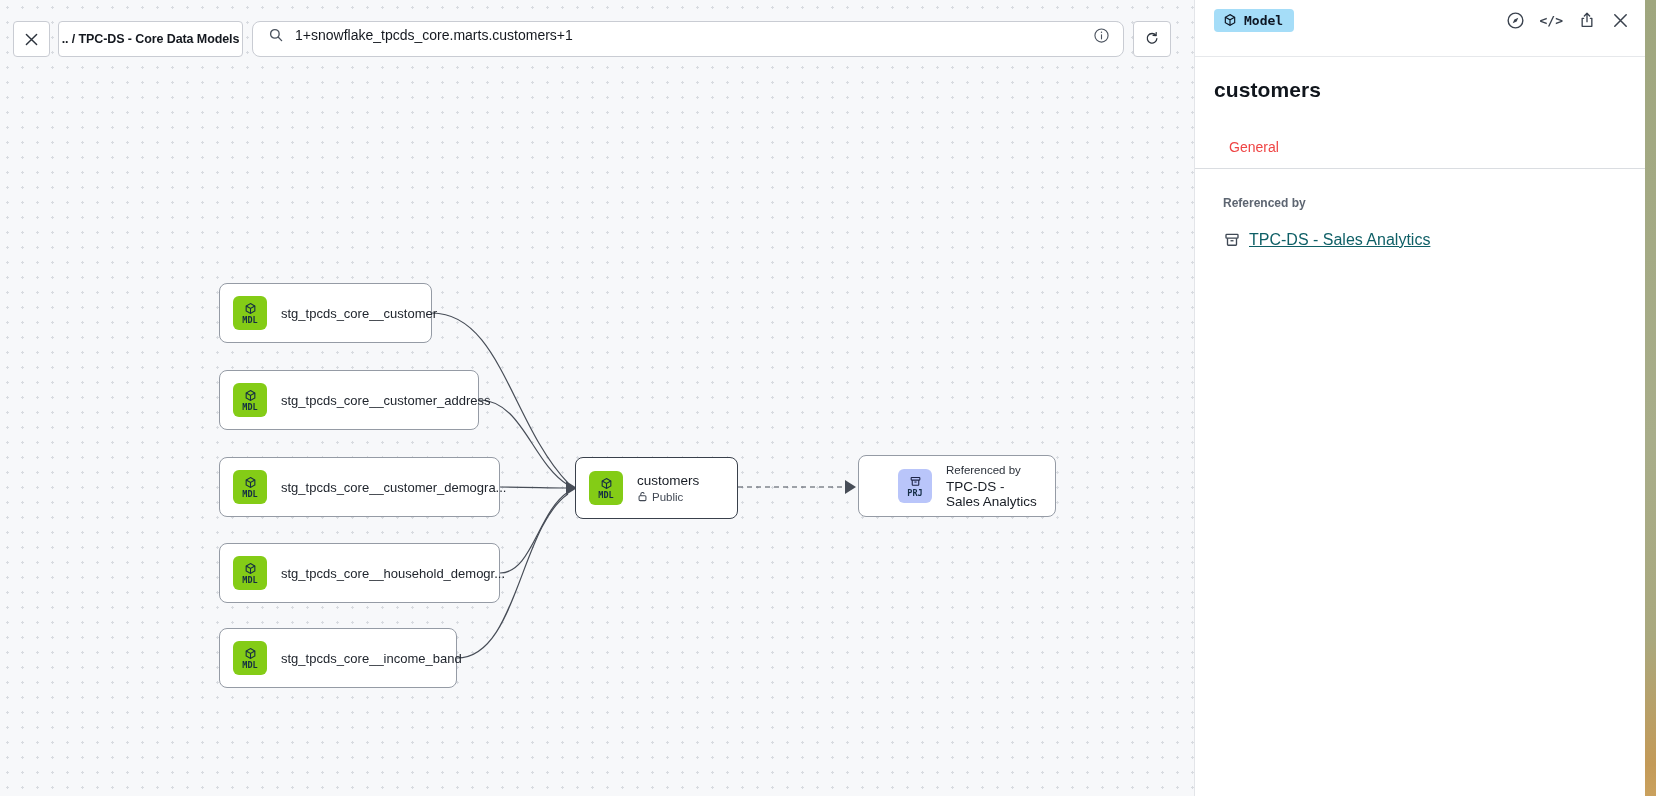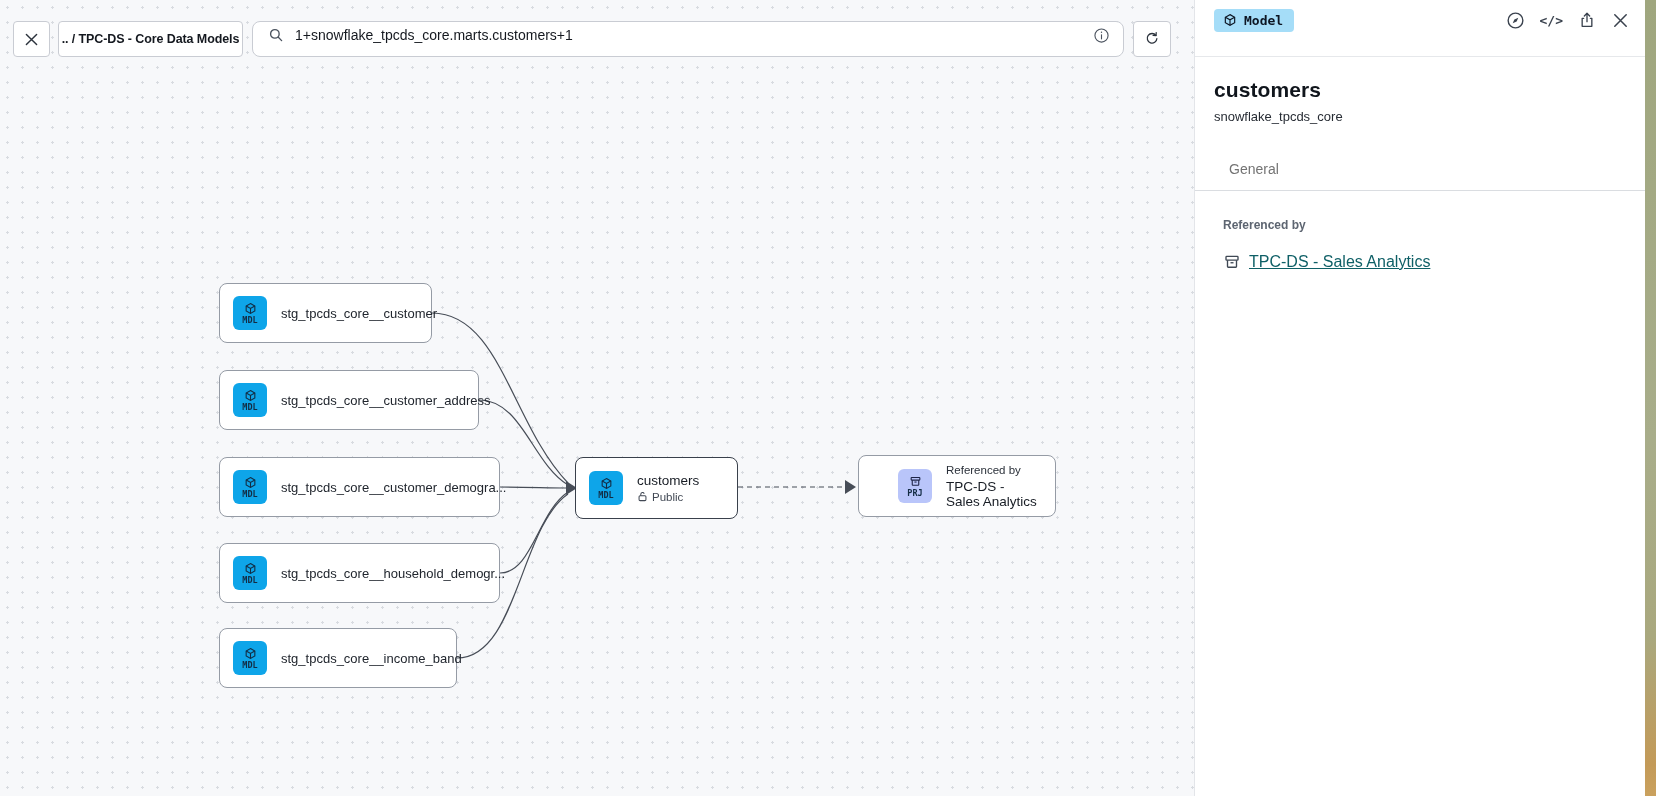--- a/index.html
+++ b/index.html
@@ -43,21 +43,21 @@
     position:absolute; background:#fff; border:1px solid #959ba5; border-radius:8px;
     display:flex; align-items:center; padding:0 14px 0 13px; gap:14px; cursor:pointer;
     height:60px;
   }
   .node-label { font-size:13px; color:#21262e; white-space:nowrap; }
   .tile {
     width:34px; height:34px; border-radius:6px; flex:none;
     display:flex; flex-direction:column; align-items:center; justify-content:center;
     color:#132c44;
   }
-  .tile-mdl { background:#0ea5e9; }
+  .tile-mdl { background:#84cc16; }
   .tile-prj { background:#b9c5fa;margin-left:26px; }
   .tile-code { font-family:"DejaVu Sans Mono", monospace; font-size:8.5px; font-weight:bold; line-height:1; margin-top:1px; }
   .n0 { left:219px; top:283px; width:213px; }
   .n1 { left:219px; top:370px; width:260px; }
   .n2 { left:219px; top:457px; width:281px; }
   .n3 { left:219px; top:543px; width:281px; }
   .n4 { left:219px; top:628px; width:238px; }
   .node-center { left:575px; top:457px; width:163px; height:62px; border:1.6px solid #39404b; }
   .node-ref { left:858px; top:455px; width:198px; height:62px; }
   .node-col { display:flex; flex-direction:column; justify-content:center; gap:3px; }
@@ -85,21 +85,21 @@
 
   .title-block { padding:21px 19px 0 19px; }
   .panel-title { font-size:21px; font-weight:700; color:#10151c; letter-spacing:.1px; }
   .panel-sub { margin-top:7px; font-size:13px; color:#272c34; }
 
   .tabs {
     margin-top:27px; display:flex; align-items:flex-end; padding-left:18px; gap:12px;
     border-bottom:1px solid #dadde1; position:relative;
   }
   .tab {
-    padding:10px 16px 13px 16px; font-size:14px; color:#737373; cursor:pointer;
+    padding:10px 16px 13px 16px; font-size:14px; color:#ef4444; cursor:pointer;
     display:flex; align-items:center; gap:8px; position:relative;
   }
   .tab.active { color:#0e5f66; font-weight:700; }
   .tab.active::after {
     content:""; position:absolute; left:0; right:0; bottom:-1px; height:2.5px;
     background:#0e5f66; border-radius:2px;
   }
   .count-pill {
     background:#0b525a; color:#fff; font-size:11px; font-weight:700;
     border-radius:10px; padding:2.5px 8.5px; line-height:1;
@@ -295,21 +295,20 @@
         <span>
           <svg width="19" height="19" viewBox="0 0 20 20" fill="none" stroke="#3a424e" stroke-width="1.6" stroke-linecap="round">
               <path d="M4 4l12 12M16 4L4 16"></path>
             </svg>
         </span>
       </span>
     </div>
 
     <div class="title-block">
       <div class="panel-title">customers</div>
-      <div class="panel-sub">snowflake_tpcds_core</div>
     </div>
 
     <div class="tabs">
       <span class="tab">
         <span>General</span>
       </span>
     </div>
 
     <div class="panel-body">
       <div class="section-label">Referenced by</div>

